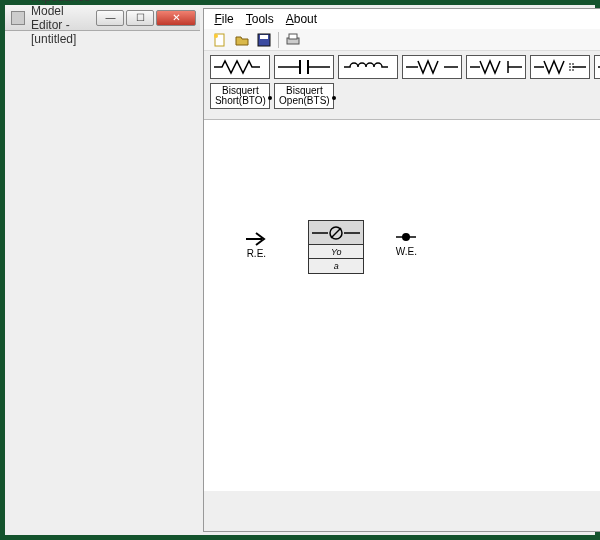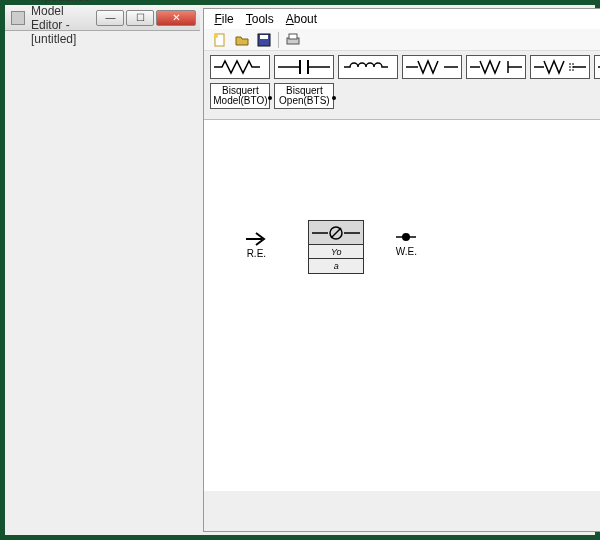--- a/index.html
+++ b/index.html
@@ -246,21 +246,21 @@
         </div>
         <div class="compbtn">
           <svg width="56" height="20">
               <line x1="2" y1="10" x2="54" y2="10" stroke="#000" stroke-width="1.5"></line>
             </svg>
         </div>
       </div>
       <div class="palette-row">
         <div class="compbtn text">
           <span>Bisquert</span>
-          <span>Model(BTO)</span>
+          <span>Short(BTO)</span>
           <span class="dot"></span>
         </div>
         <div class="compbtn text">
           <span>Bisquert</span>
           <span>Open(BTS)</span>
           <span class="dot"></span>
         </div>
       </div>
     </div>
 

